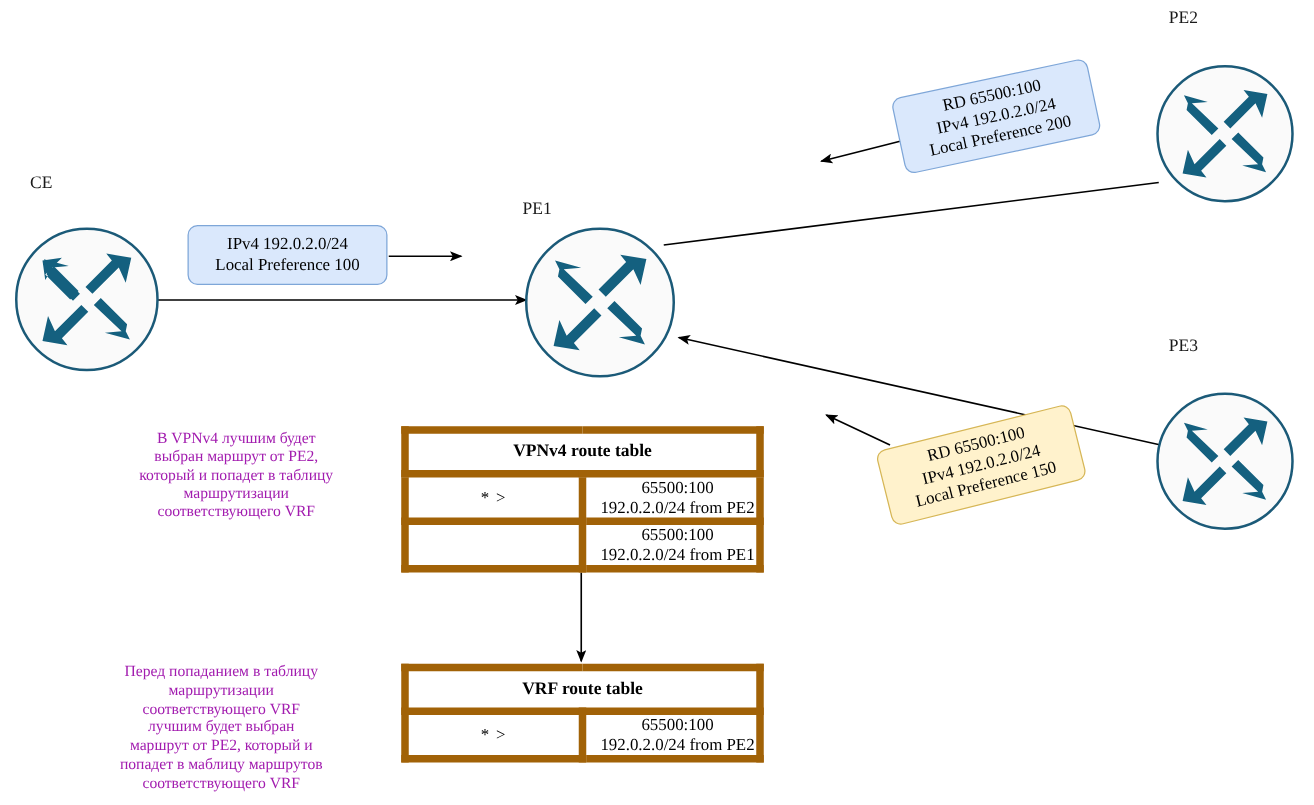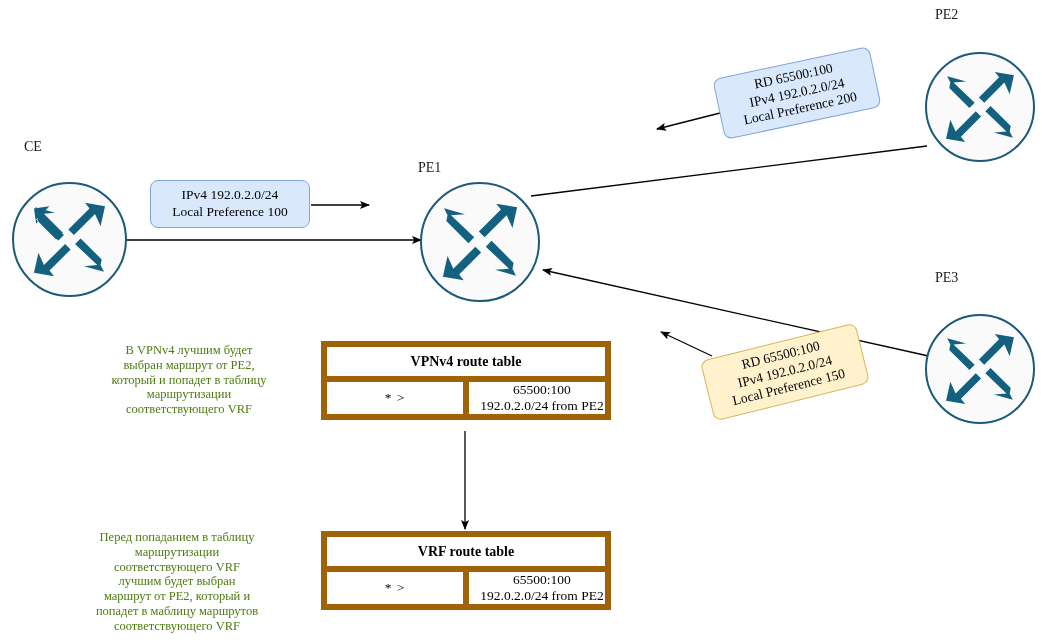--- a/index.html
+++ b/index.html
@@ -65,21 +65,21 @@
     background: #fff2cc;
     border: 1px solid #d6b656;
   }
   
   .note {
     position: absolute;
     font-size: 12.5px;
     line-height: 1.18;
     text-align: center;
     white-space: pre-line;
-    color: #4d7c0f;
+    color: #a21caf;
   }
   
   .route-table {
     position: absolute;
     border-collapse: collapse;
     background: #ffffff;
     table-layout: fixed;
   }
   .route-table td, .route-table th {
     border: 6px solid #a16207;
@@ -216,20 +216,24 @@
     <thead>
       <tr>
         <th class="tbl-title" colspan="2">VPNv4 route table</th>
       </tr>
     </thead>
     <tbody>
       <tr>
         <td class="flag">* &gt;</td>
         <td class="route">65500:100 192.0.2.0/24 from  PE2</td>
       </tr>
+      <tr>
+        <td class="flag"></td>
+        <td class="route">65500:100 192.0.2.0/24 from  PE1</td>
+      </tr>
     </tbody>
   </table>
 
   <table class="route-table" style="left:321px; top:531px; width:290px;padding-left:32px;">
     <thead>
       <tr>
         <th class="tbl-title" colspan="2">VRF route  table</th>
       </tr>
     </thead>
     <tbody>

